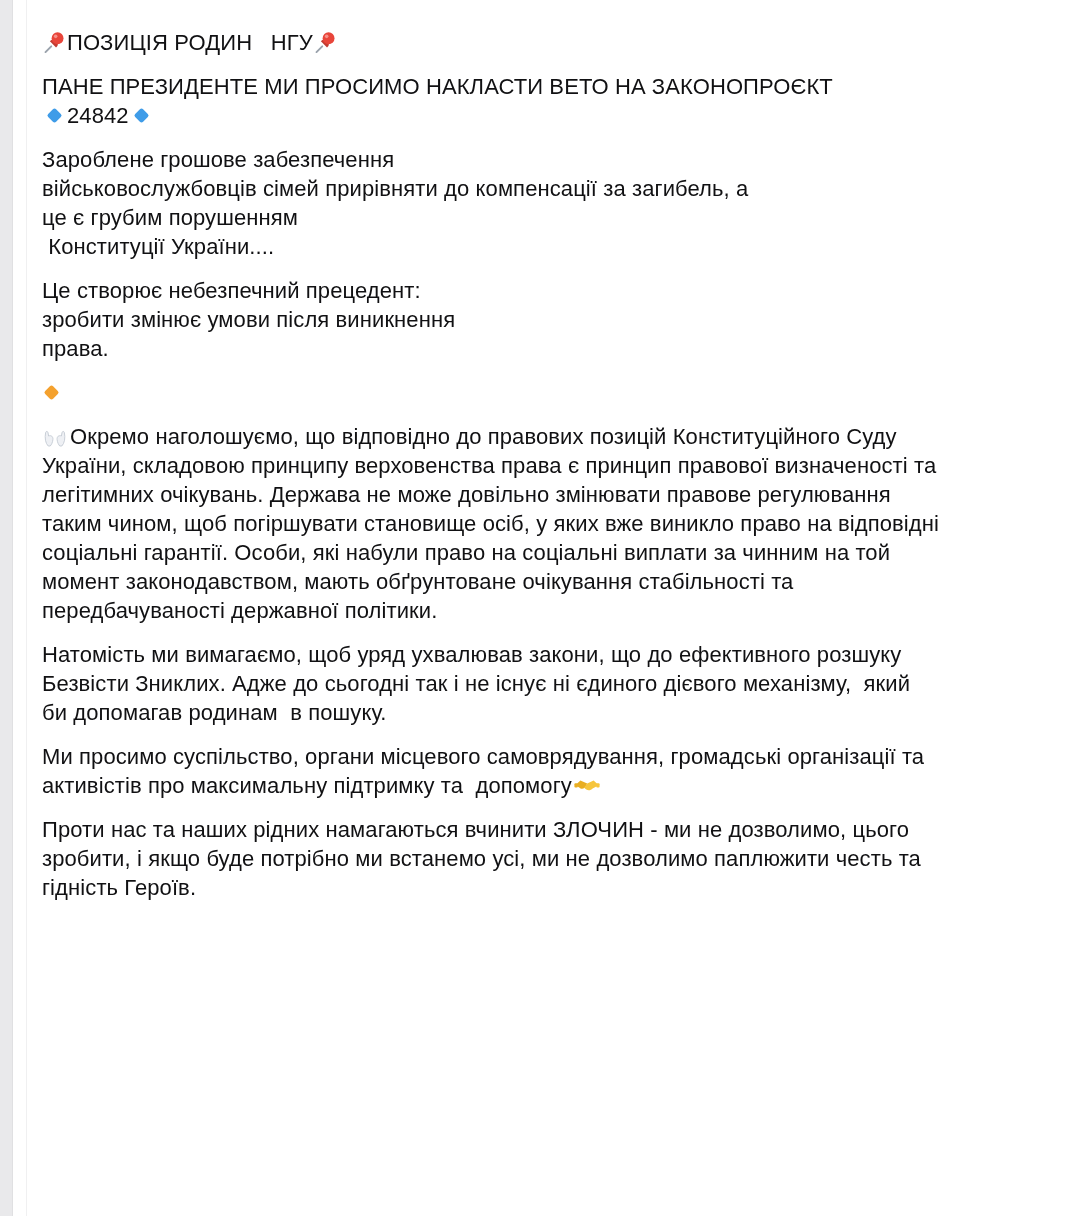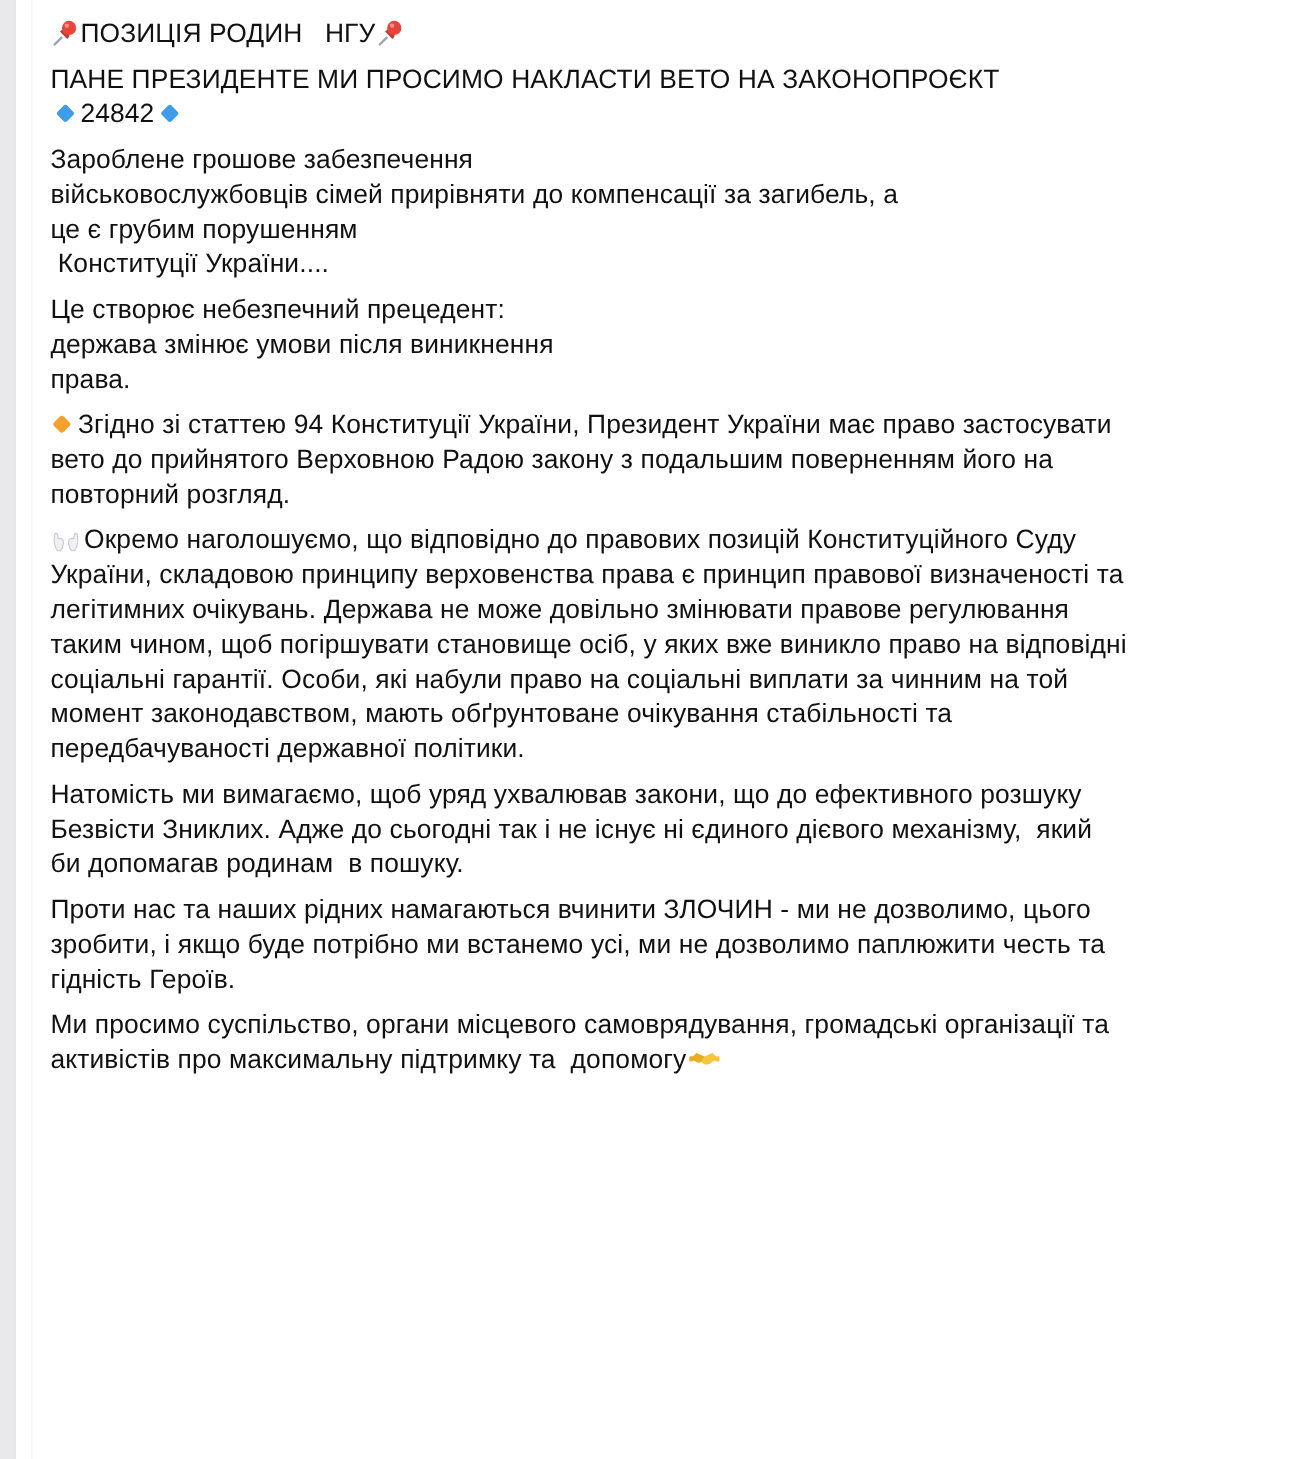--- a/index.html
+++ b/index.html
@@ -18,21 +18,21 @@
   .card-edge{
     position:absolute;left:26px;top:0;width:1px;height:100%;
     background:#f0f0f1;
   }
   .post{
     position:absolute;left:42px;top:13px;width:995px;
     font-size:22px;line-height:29px;
     letter-spacing:0.1px;
   }
   .para{
-    margin:0 0 9px 0;
+    margin:15px 0 9px 0;
     white-space:pre-wrap;
     overflow-wrap:normal;
   }
   .icon{display:inline-block;margin:0 2px;line-height:0;}
   .icon svg{display:inline-block;}
   .icon-pushpin-icon{vertical-align:-4px;margin:0 1px;}
   .icon-blue-diamond-icon{vertical-align:-2px;margin:0 3px;}
   .icon-orange-diamond-icon{vertical-align:-2px;margin:0 4px 0 0;}
   .icon-raised-hands-icon{vertical-align:-3px;margin:0 2px 0 0;}
   .icon-handshake-icon{vertical-align:-3px;margin:0 0 0 2px;}
@@ -58,45 +58,43 @@
 </span><span class="icon icon-blue-diamond-icon"><svg width="19" height="19" viewBox="0 0 20 20">
        <rect x="4.1" y="4.1" width="11.8" height="11.8" rx="2.4" transform="rotate(45 10 10)" fill="#3f9ce8"></rect>
      </svg></span><span>24842</span><span class="icon icon-blue-diamond-icon"><svg width="19" height="19" viewBox="0 0 20 20">
        <rect x="4.1" y="4.1" width="11.8" height="11.8" rx="2.4" transform="rotate(45 10 10)" fill="#3f9ce8"></rect>
      </svg></span></p>
     <p class="para"><span>Зароблене грошове забезпечення
 військовослужбовців сімей прирівняти до компенсації за загибель, а
 це є грубим порушенням
  Конституції України....</span></p>
     <p class="para"><span>Це створює небезпечний прецедент:
-держава змінює умови після виникнення
+зробити змінює умови після виникнення
 права.</span></p>
     <p class="para"><span class="icon icon-orange-diamond-icon"><svg width="19" height="19" viewBox="0 0 20 20">
        <rect x="4.1" y="4.1" width="11.8" height="11.8" rx="2.4" transform="rotate(45 10 10)" fill="#f4a12e"></rect>
-     </svg></span><span>Згідно зі статтею 94 Конституції України, Президент України має право застосувати
-вето до прийнятого Верховною Радою закону з подальшим поверненням його на
-повторний розгляд.</span></p>
+     </svg></span></p>
     <p class="para"><span class="icon icon-raised-hands-icon"><svg width="26" height="22" viewBox="0 0 26 22">
        <g fill="#eef0f4" stroke="#c3c9d2" stroke-width="0.9" stroke-linejoin="round">
          <path d="M6.2 21 C3.4 18.2 2.6 13 3.6 7.6 C3.9 6.1 5.7 6.1 6 7.6 L6.6 11 C9.2 9.9 11.2 11.6 10.9 14.6 C10.6 17.6 9.3 19.9 8.2 21 Z"></path>
          <path d="M19.8 21 C22.6 18.2 23.4 13 22.4 7.6 C22.1 6.1 20.3 6.1 20 7.6 L19.4 11 C16.8 9.9 14.8 11.6 15.1 14.6 C15.4 17.6 16.7 19.9 17.8 21 Z"></path>
        </g>
      </svg></span><span>Окремо наголошуємо, що відповідно до правових позицій Конституційного Суду
 України, складовою принципу верховенства права є принцип правової визначеності та
 легітимних очікувань. Держава не може довільно змінювати правове регулювання
 таким чином, щоб погіршувати становище осіб, у яких вже виникло право на відповідні
 соціальні гарантії. Особи, які набули право на соціальні виплати за чинним на той
 момент законодавством, мають обґрунтоване очікування стабільності та
 передбачуваності державної політики.</span></p>
     <p class="para"><span>Натомість ми вимагаємо, щоб уряд ухвалював закони, що до ефективного розшуку
 Безвісти Зниклих. Адже до сьогодні так і не існує ні єдиного дієвого механізму,  який
 би допомагав родинам  в пошуку.</span></p>
-    <p class="para"><span>Проти нас та наших рідних намагаються вчинити ЗЛОЧИН - ми не дозволимо, цього
-зробити, і якщо буде потрібно ми встанемо усі, ми не дозволимо паплюжити честь та
-гідність Героїв.</span></p>
     <p class="para"><span>Ми просимо суспільство, органи місцевого самоврядування, громадські організації та
 активістів про максимальну підтримку та  допомогу</span><span class="icon icon-handshake-icon"><svg width="26" height="19" viewBox="0 0 26 19">
        <path d="M1.2 8.2 L6.4 3.6 L13.2 6.4 L11.4 10 C9.8 12.2 6.8 12 5.2 10.4 Z" fill="#e9ae22"></path>
        <path d="M24.8 8.2 L19.6 3.6 L13.2 6.4 L10.2 10.6 C12.8 14.2 16.6 13.6 18.6 11.4 Z" fill="#f6c53d"></path>
        <rect x="0.4" y="6.2" width="3.4" height="4.4" rx="1" fill="#e9ae22"></rect>
        <rect x="22.2" y="6.2" width="3.4" height="4.4" rx="1" fill="#f6c53d"></rect>
      </svg></span></p>
+    <p class="para"><span>Проти нас та наших рідних намагаються вчинити ЗЛОЧИН - ми не дозволимо, цього
+зробити, і якщо буде потрібно ми встанемо усі, ми не дозволимо паплюжити честь та
+гідність Героїв.</span></p>
   </main>
 
 </body></html>

